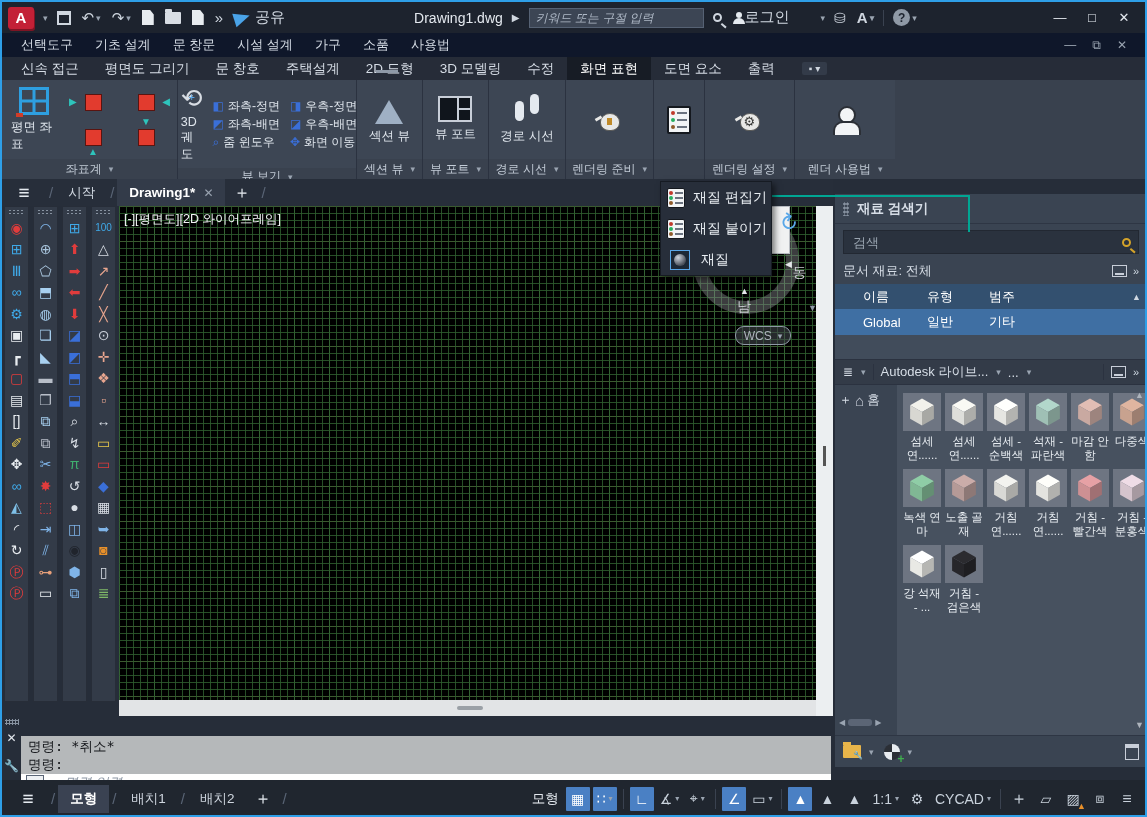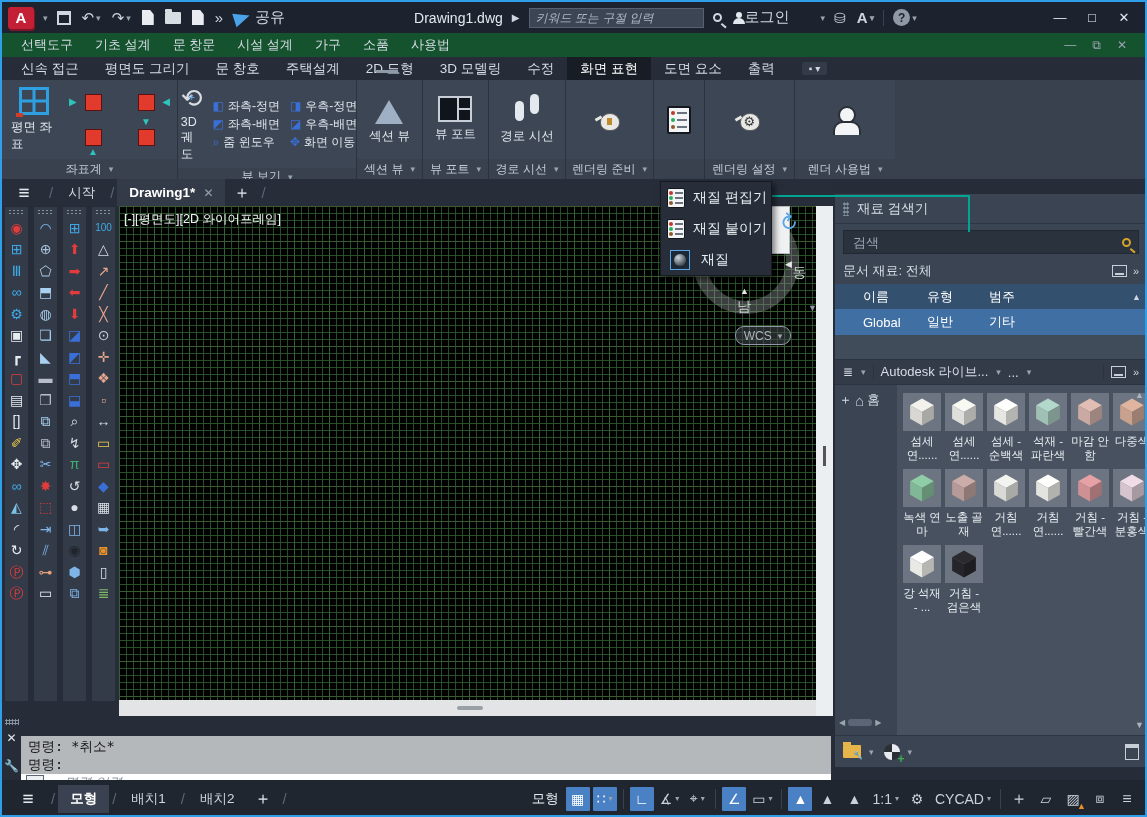--- a/index.html
+++ b/index.html
@@ -30,21 +30,21 @@
   .i-person{width:12px;height:12px;position:relative;}
   .i-person::before{content:"";position:absolute;left:3px;top:0;width:6px;height:6px;border-radius:50%;background:#e4e9ef;}
   .i-person::after{content:"";position:absolute;left:0;top:6px;width:12px;height:6px;border-radius:6px 6px 0 0;background:#e4e9ef;}
   .i-cart{font-size:14px;color:#cfd6df;}
   .i-help{width:17px;height:17px;border-radius:50%;background:#8f99a6;color:#1d232e;font-weight:bold;
           display:flex;align-items:center;justify-content:center;font-size:12px;}
   .winctl{display:flex;margin-left:auto;gap:2px;}
   .winctl span{width:30px;text-align:center;color:#e4e9ef;font-size:13px;}
 
   
-  #menubar{left:0;top:31px;width:1143px;height:24px;background:#14532d;display:flex;align-items:center;padding:0 10px;gap:4px;}
+  #menubar{left:0;top:31px;width:1143px;height:24px;background:#0f172a;display:flex;align-items:center;padding:0 10px;gap:4px;}
   .menu-item{padding:2px 9px;color:#d6dde6;font-size:13px;}
   .docctl{margin-left:auto;display:flex;gap:16px;color:#9aa4b1;font-size:12px;padding-right:8px;}
 
   
   #ribbontabs{left:0;top:55px;width:1143px;height:23px;background:#262c38;display:flex;align-items:stretch;padding-left:6px;}
   .rtab{padding:3px 13px;color:#d6dde6;font-size:13.5px;display:flex;align-items:center;}
   .rtab.active{background:#171c25;color:#fff;}
   .ribbon-opt{margin-left:14px;align-self:center;background:#333b49;border-radius:2px;padding:1px 7px;color:#cfd6df;font-size:10px;}
 
   
@@ -140,21 +140,21 @@
   .mitem{height:31px;display:flex;align-items:center;gap:8px;padding:0 6px;color:#e8edf2;font-size:14px;white-space:nowrap;}
   .mitem .micon{width:26px;display:flex;justify-content:center;}
   .i-matlist.small{width:18px;height:20px;border-width:1px;padding:2px 1px;}
   .i-sphere-sel{width:20px;height:20px;background:#1c2835;border:1px solid #5aa7e8;display:flex;align-items:center;justify-content:center;}
   .i-sphere-sel::before{content:"";width:12px;height:12px;border-radius:50%;background:radial-gradient(circle at 35% 30%,#cfd6df,#4a505a 70%);}
   #teal-h{left:770px;top:193px;width:198px;height:2px;background:#00a693;z-index:29;}
   #teal-v{left:966px;top:193px;width:2px;height:37px;background:#00a693;z-index:29;}
 
   
   #rightpanel{left:833px;top:192px;width:312px;height:573px;background:#3a4452;display:flex;flex-direction:column;}
-  .mp-title{height:30px;display:flex;align-items:center;gap:8px;padding:0 8px;color:#d6dde6;font-size:13.5px;border-bottom:1px solid #2e3644;}
+  .mp-title{height:30px;display:flex;align-items:center;gap:8px;padding:0 8px;color:#d6dde6;font-size:13.5px;border-bottom:1px solid #2e3644;font-weight:bold;}
   .grip-v{width:6px;height:14px;background-image:radial-gradient(#8792a0 1px,transparent 1.3px);background-size:3px 4px;}
   .mp-search{margin:6px 8px 4px;height:24px;background:#2a323e;border:1px solid #222832;display:flex;align-items:center;padding:0 7px;gap:6px;}
   .mp-search input{flex:1;background:transparent;border:none;outline:none;color:#9aa5b1;font-size:13px;}
   .mp-search input::placeholder{color:#9aa5b1;}
   .mp-docrow{height:26px;display:flex;align-items:center;padding:0 8px;gap:6px;color:#d6dde6;font-size:13px;}
   .i-display{width:15px;height:12px;border:1px solid #c8ced8;position:relative;}
   .i-display::after{content:"";position:absolute;left:2px;bottom:1px;width:9px;height:2px;background:#c8ced8;}
   .chev2{color:#cfd8e2;font-size:11px;}
   .mp-header{height:25px;background:#33506f;display:flex;align-items:center;color:#fff;font-size:13px;}
   .mp-header span.col1{width:92px;padding-left:28px;}

